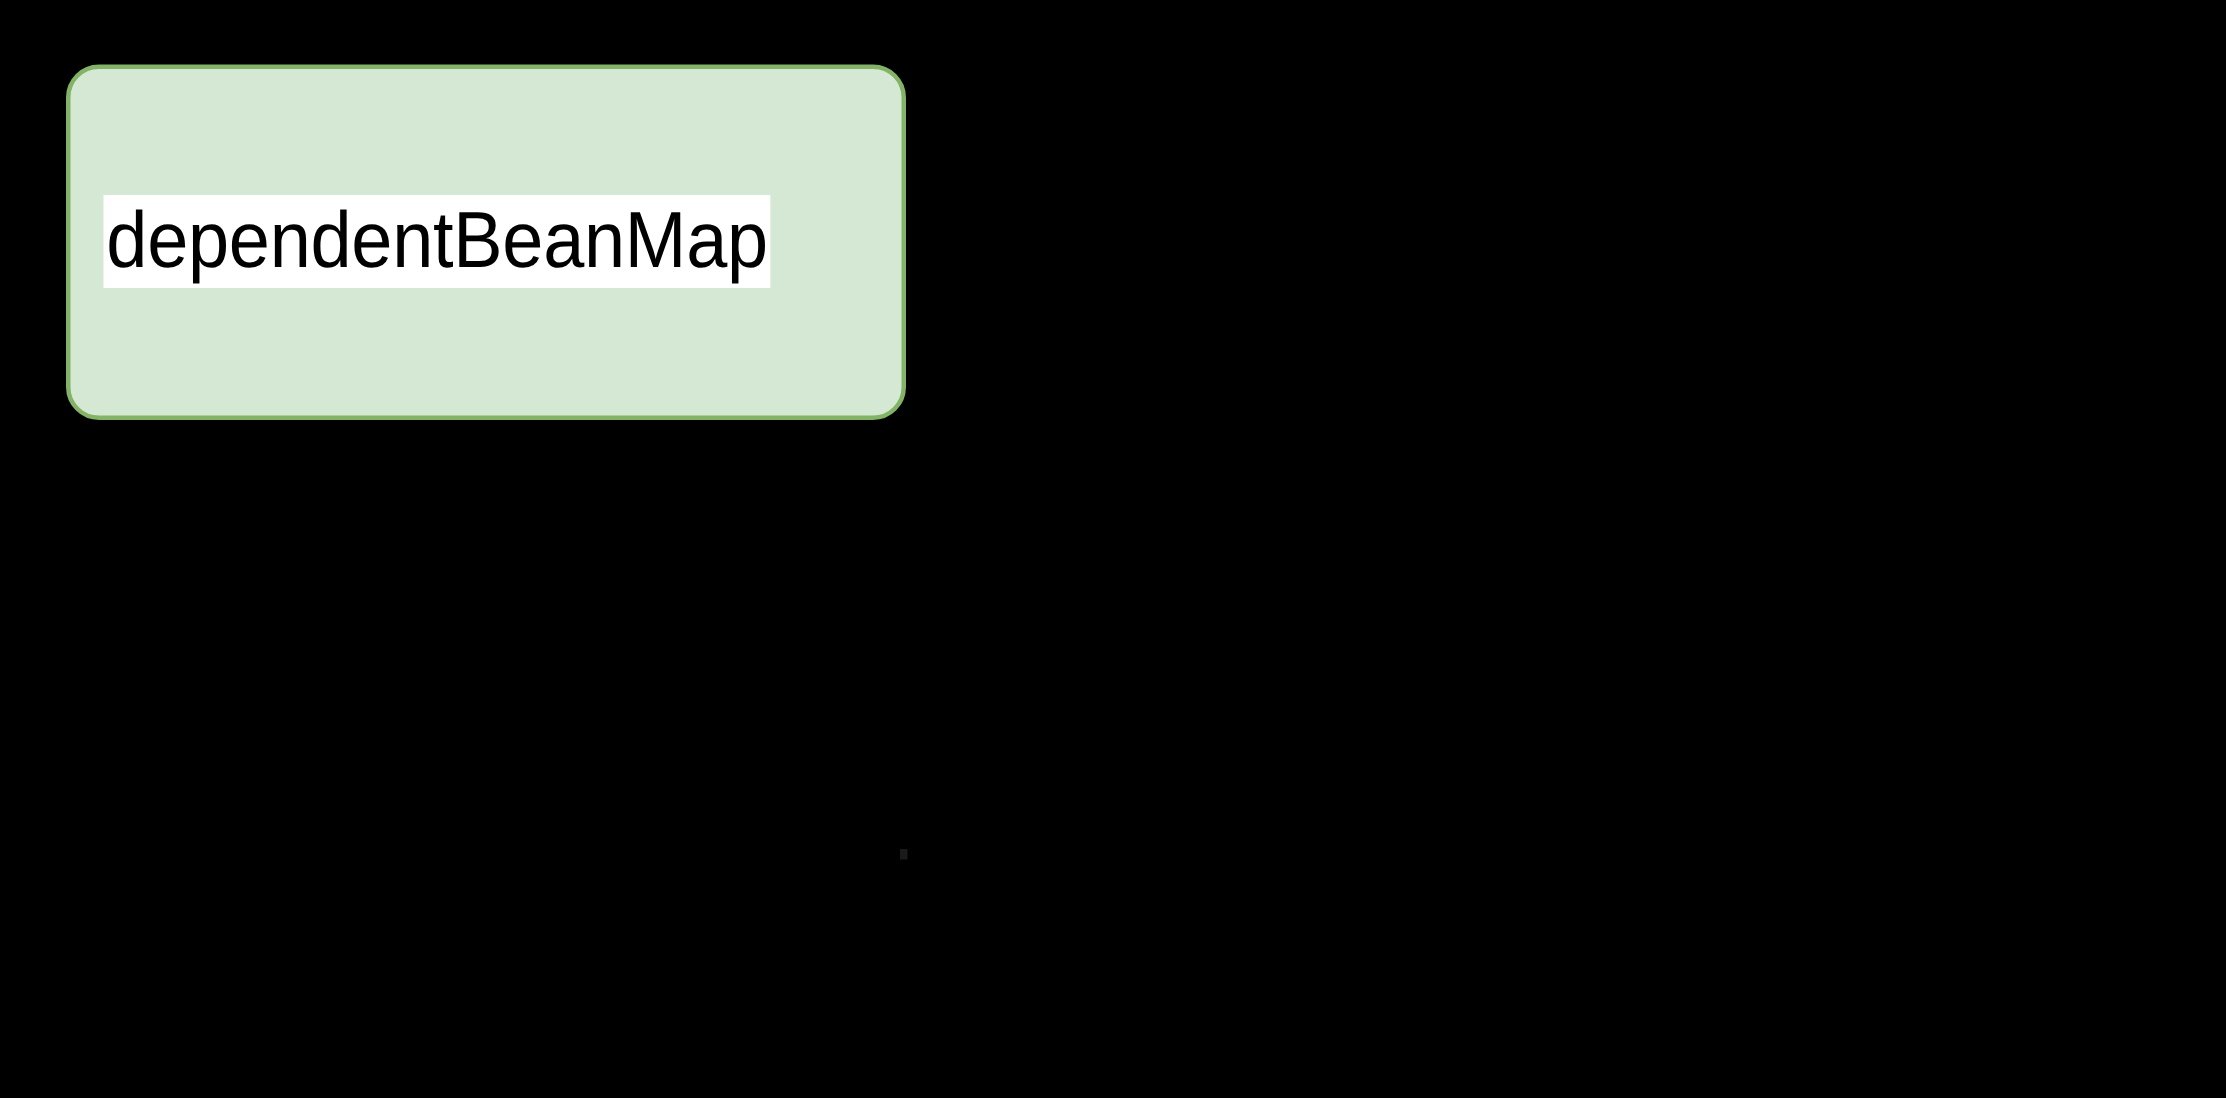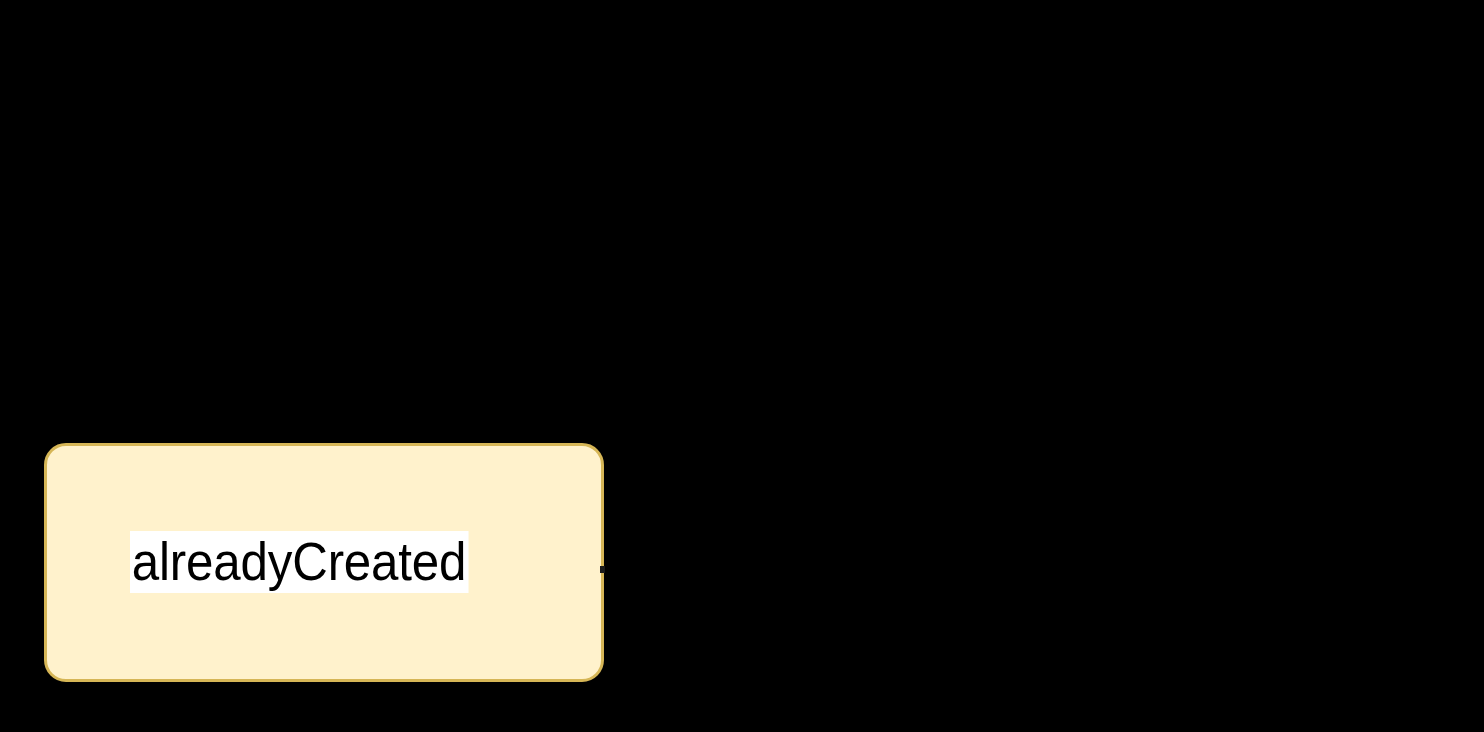--- a/index.html
+++ b/index.html
@@ -73,20 +73,20 @@
     top: 566px;
     width: 5px;
     height: 7px;
   }
 </style>
 </head>
 <body>
 
 <div id="canvas">
 
+  <div class="node" id="node-dependent-bean-map">
+    <span class="node-label" id="label-dependent-bean-map">dependentBeanMap</span>
+  </div>
 
-  <div class="node" id="node-already-created">
-    <span class="node-label" id="label-already-created">alreadyCreated</span>
-  </div>
 
   <div class="edge-stub" id="edge-stub-already-created-right"></div>
 
 </div>
 
 </body></html>

